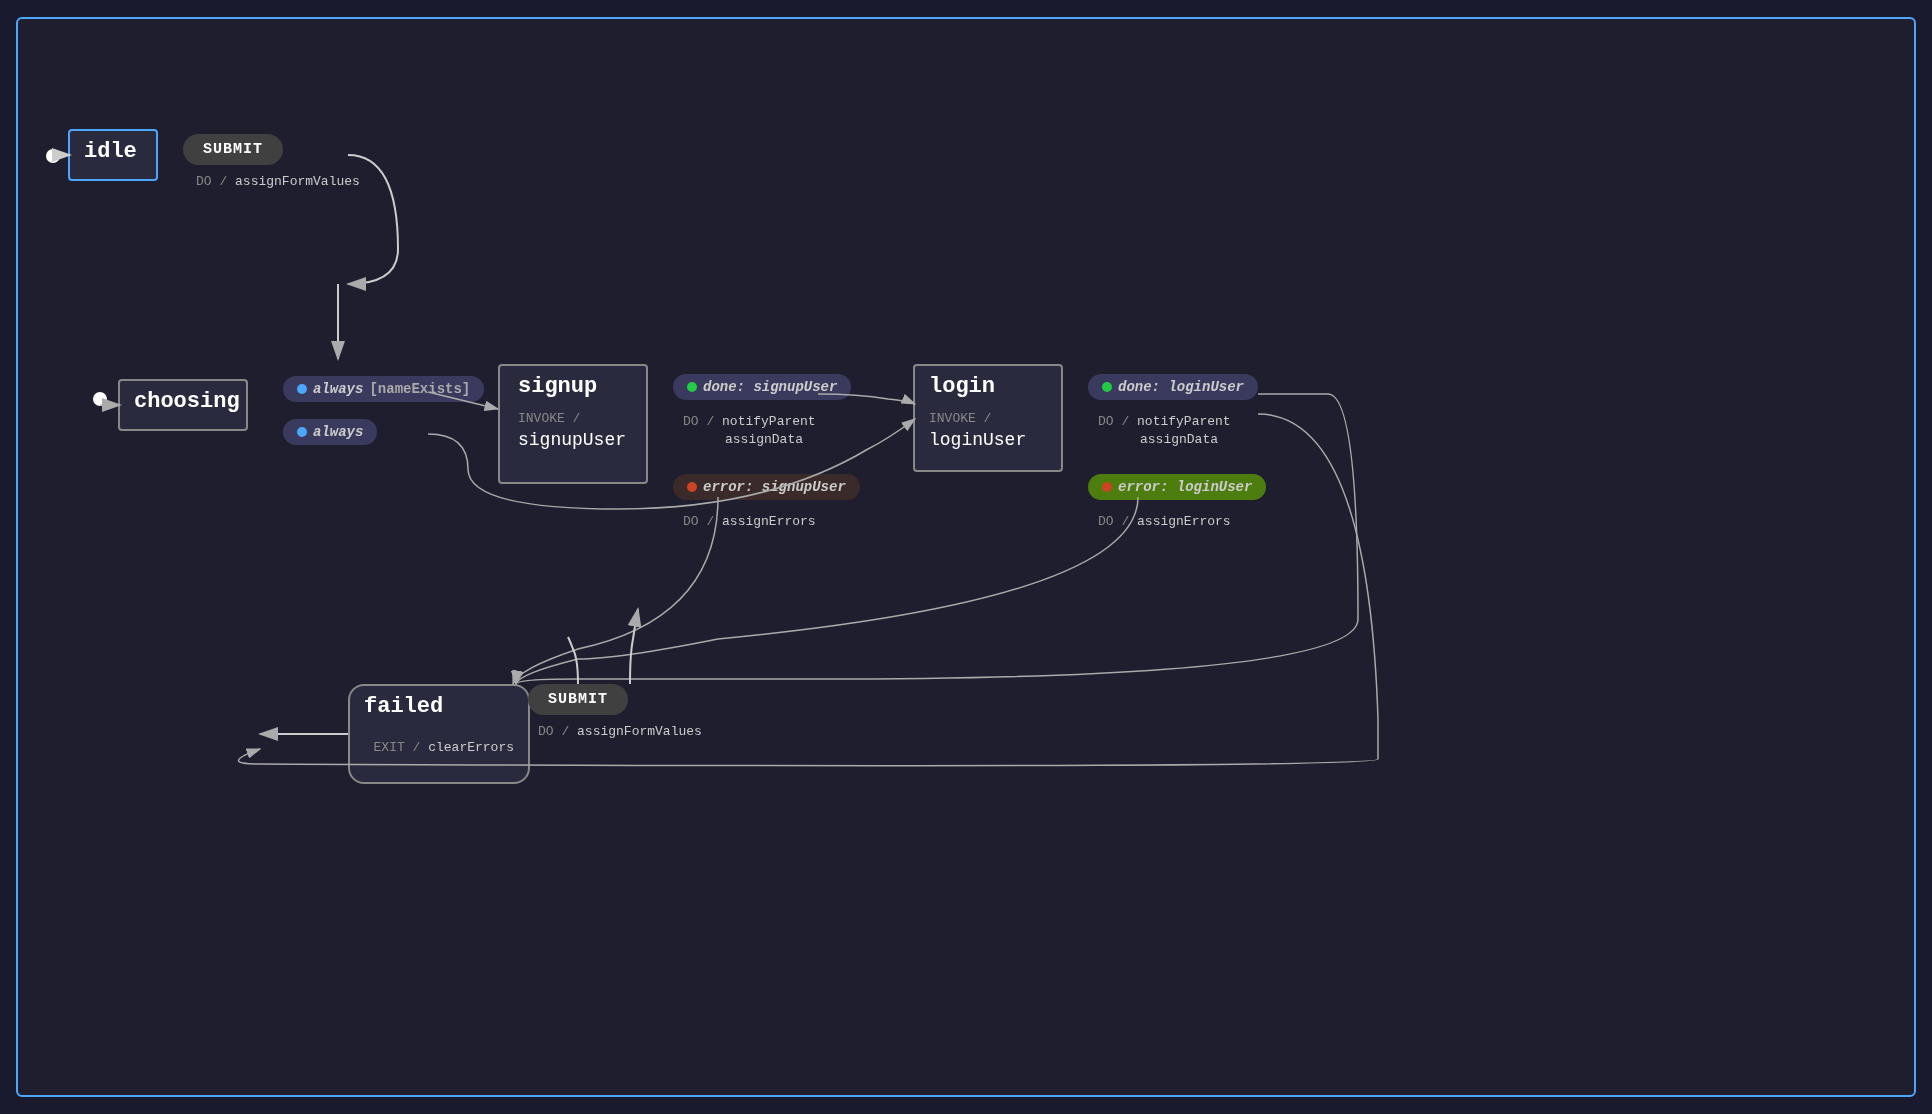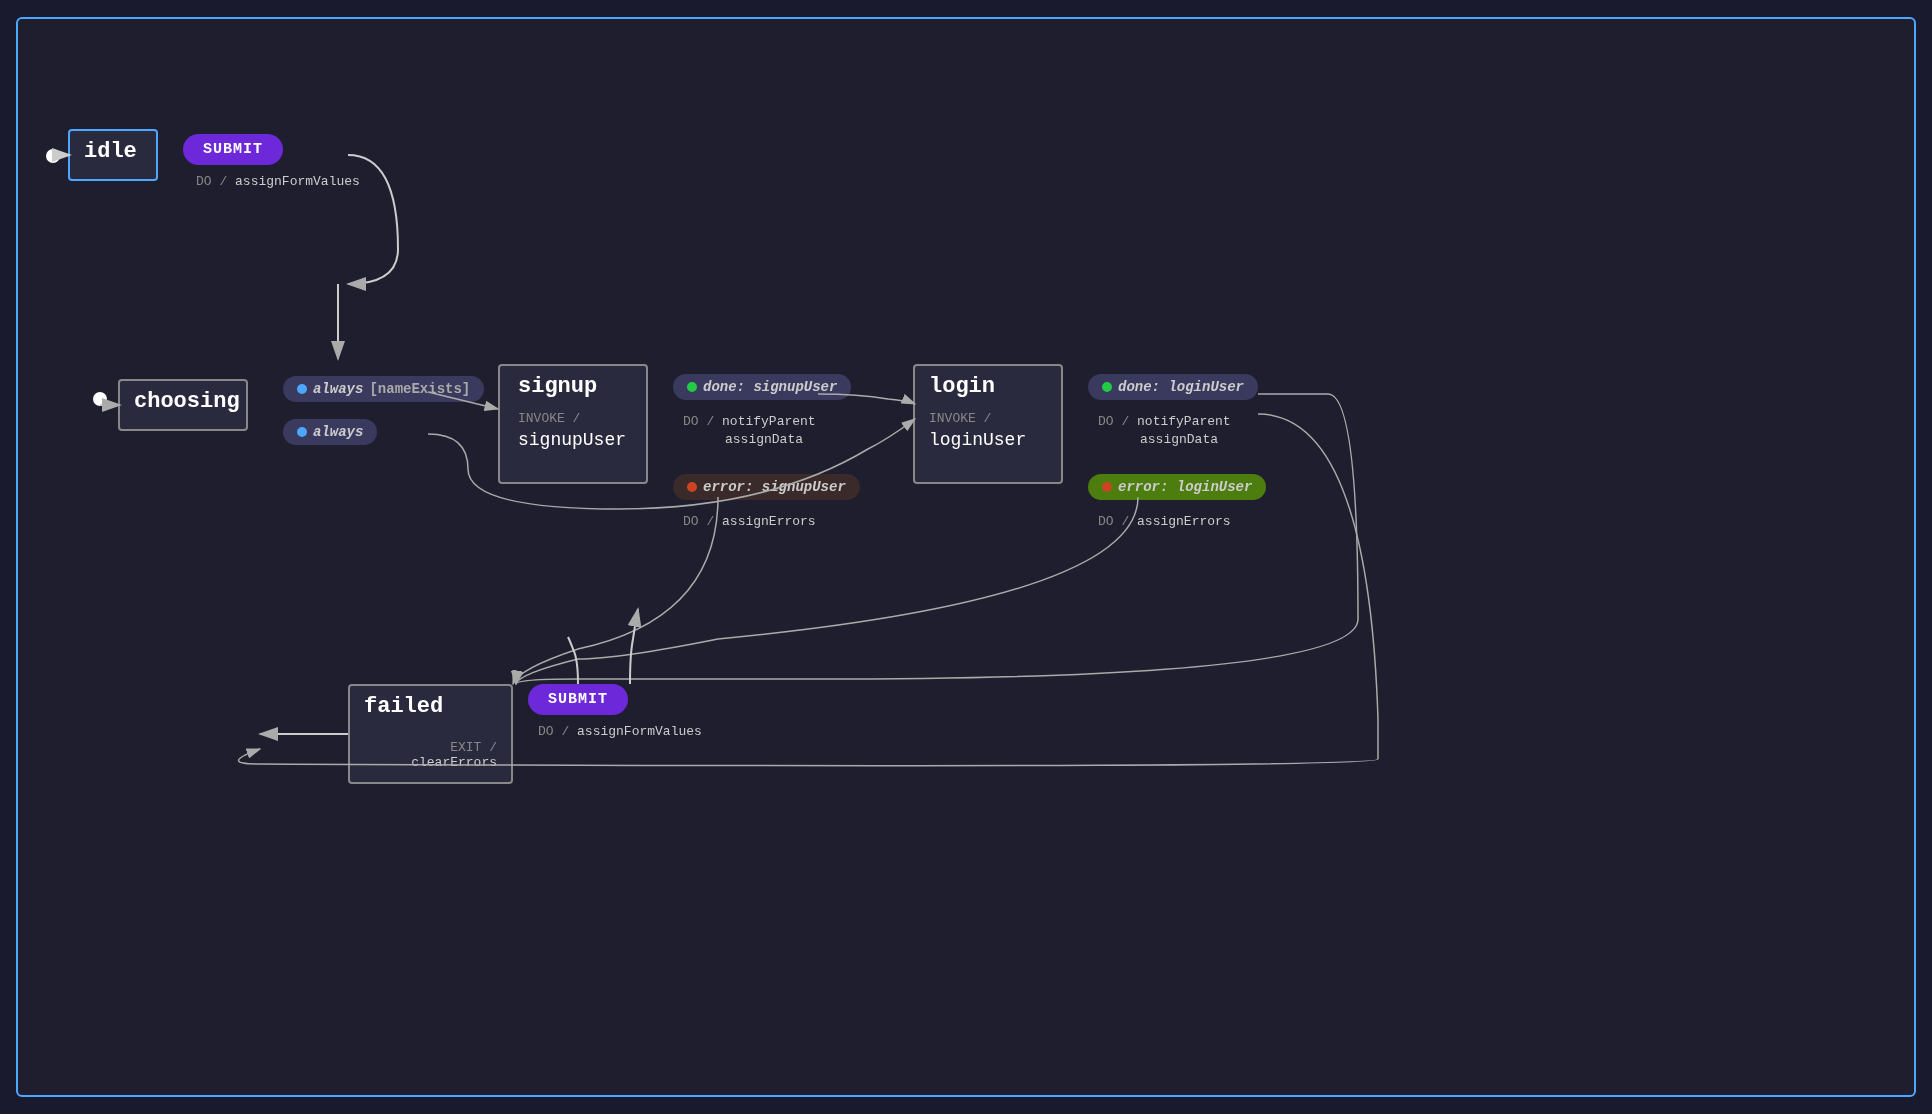--- a/index.html
+++ b/index.html
@@ -90,21 +90,21 @@
       background: #cc4422;
       border-color: #cc4422;
     }
     .transition-pill .bracket {
       color: #aaa;
       font-style: normal;
     }
     
     .submit-pill {
       position: absolute;
-      background: #6d28d9;
+      background: #404040;
       border-radius: 20px;
       padding: 7px 20px;
       color: #fff;
       font-weight: bold;
       font-size: 15px;
       letter-spacing: 1px;
     }
     
     .submitting-container {
       position: absolute;
@@ -218,21 +218,21 @@
 
   <div class="transition-pill" style="left:655px; top:455px; background:#3a2a2a;">
     <div class="dot red"></div>
     <span>error: signupUser</span>
   </div>
   <div class="transition-action" style="left:665px; top:495px;">
     <span class="kw">DO /</span>
     <span class="val"> <span>assignErrors</span></span>
   </div>
 
-  <div class="state-box" style="left:895px; top:345px; width:150px; height:120px;">
+  <div class="state-box" style="left:895px; top:345px; width:150px; height:108px;">
     <div class="state-label">login</div>
     <div class="state-action" style="margin-top:12px;">
       <span class="keyword">INVOKE /</span>
     </div>
     <div class="state-action">
       <span class="value" style="font-size:18px; color:#fff;">loginUser</span>
     </div>
   </div>
 
   <div class="transition-pill" style="left:1070px; top:355px;">
@@ -250,21 +250,21 @@
   <div class="transition-pill" style="left:1070px; top:455px; background:#4d7c0f;">
     <div class="dot red"></div>
     <span>error: loginUser</span>
   </div>
   <div class="transition-action" style="left:1080px; top:495px;">
     <span class="kw">DO /</span>
     <span class="val"> <span>assignErrors</span></span>
   </div>
 
 
-  <div class="state-box" style="left:330px; top:665px; width:165px; height:100px;">
+  <div class="state-box" style="left:330px; top:665px; width:182px; height:100px;border-radius:16px;">
     <div class="state-label">failed</div>
     <div class="state-action" style="margin-top:21px;text-align:right;">
       <span class="keyword">EXIT /</span>
       <span class="value"> clearErrors</span>
     </div>
   </div>
 
   <div class="submit-pill" style="left:510px; top:665px;">
     <span>SUBMIT</span>
   </div>

